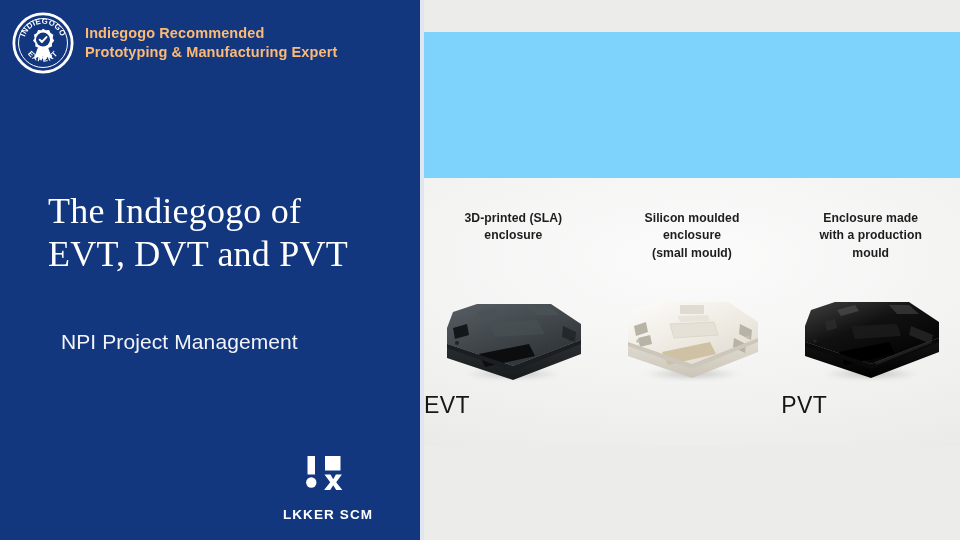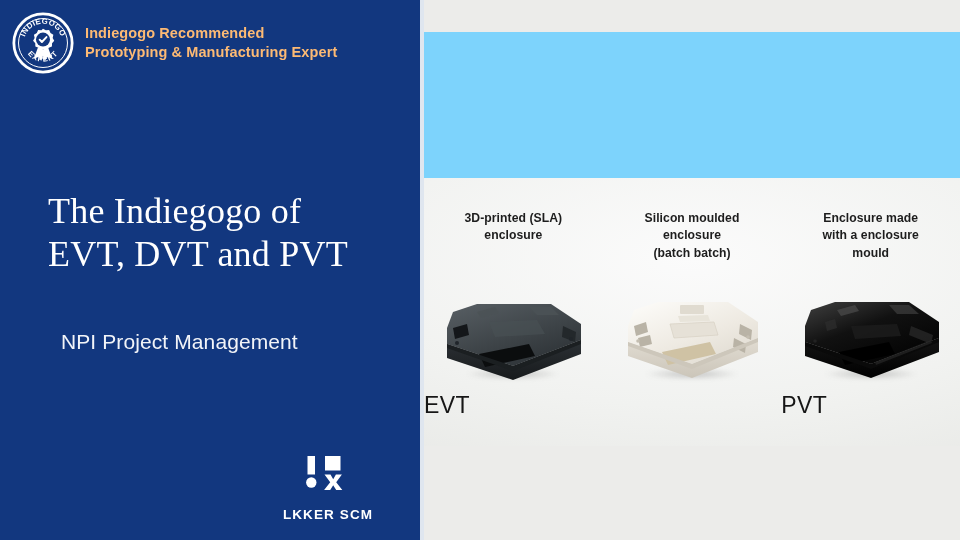--- a/index.html
+++ b/index.html
@@ -292,21 +292,21 @@
               <circle cx="24" cy="61" r="2" fill="#20252a"></circle>
               <circle cx="138" cy="57" r="2" fill="#20252a"></circle>
             </svg>
           </div>
           <div class="part-label">EVT</div>
         </div>
 
         <div class="photo-col">
           <div class="part-caption">Silicon moulded
 enclosure
-(batch batch)</div>
+(small mould)</div>
           <div class="part-stage">
             <div class="part-shadow"></div>
             <svg class="part-svg" viewBox="0 0 160 108">
               <defs>
                 <linearGradient id="dvtTop" x1="0.1" y1="0" x2="0.9" y2="1">
                   <stop offset="0%" stop-color="#fcfbf8"></stop>
                   <stop offset="55%" stop-color="#eeeae2"></stop>
                   <stop offset="100%" stop-color="#ded9cf"></stop>
                 </linearGradient>
                 <linearGradient id="dvtSide" x1="0" y1="0" x2="0" y2="1">
@@ -332,21 +332,21 @@
 
               <path d="M 16,60 L 80,82 L 146,56 L 146,60 L 80,87 L 16,64 Z" fill="#cdc7bb"></path>
               <circle cx="26" cy="59" r="1.8" fill="#c4beb1"></circle>
               <circle cx="136" cy="55" r="1.8" fill="#c4beb1"></circle>
             </svg>
           </div>
         </div>
 
         <div class="photo-col">
           <div class="part-caption">Enclosure made
-with a enclosure
+with a production
 mould</div>
           <div class="part-stage">
             <div class="part-shadow"></div>
             <svg class="part-svg" viewBox="0 0 160 108">
               <defs>
                 <linearGradient id="pvtTop" x1="0.1" y1="0" x2="0.9" y2="1">
                   <stop offset="0%" stop-color="#3a3a3a"></stop>
                   <stop offset="40%" stop-color="#111111"></stop>
                   <stop offset="100%" stop-color="#000000"></stop>
                 </linearGradient>

